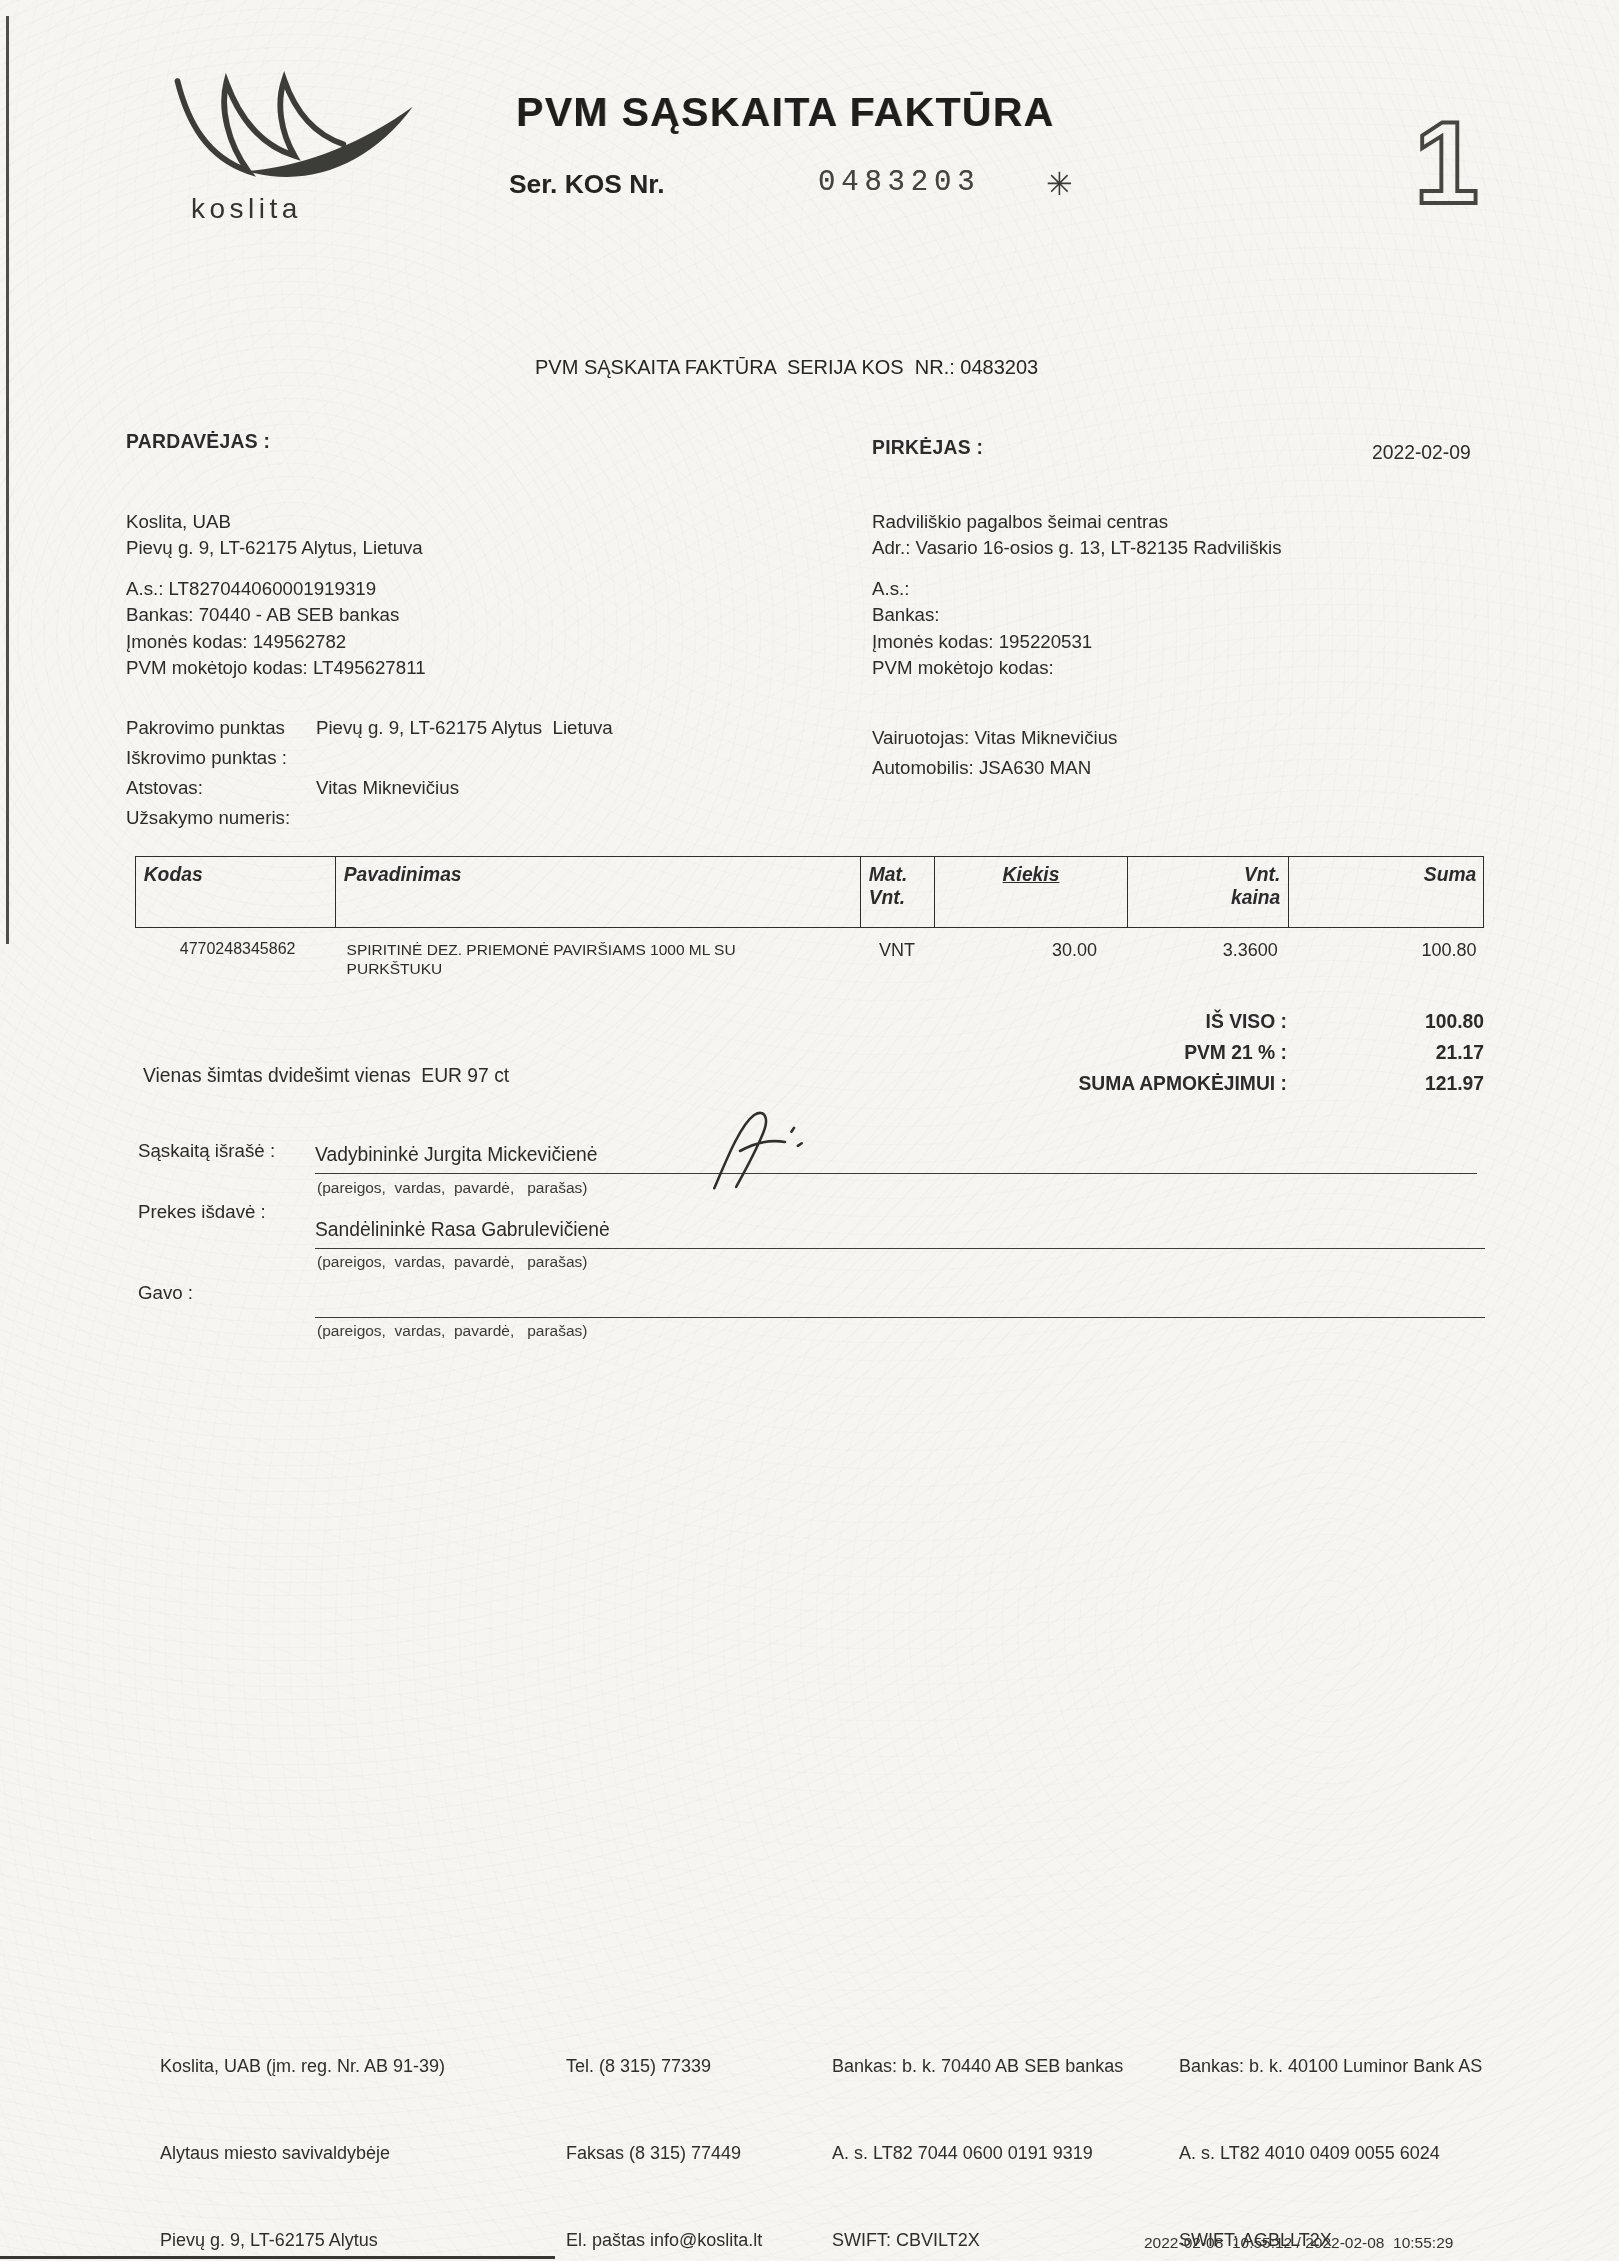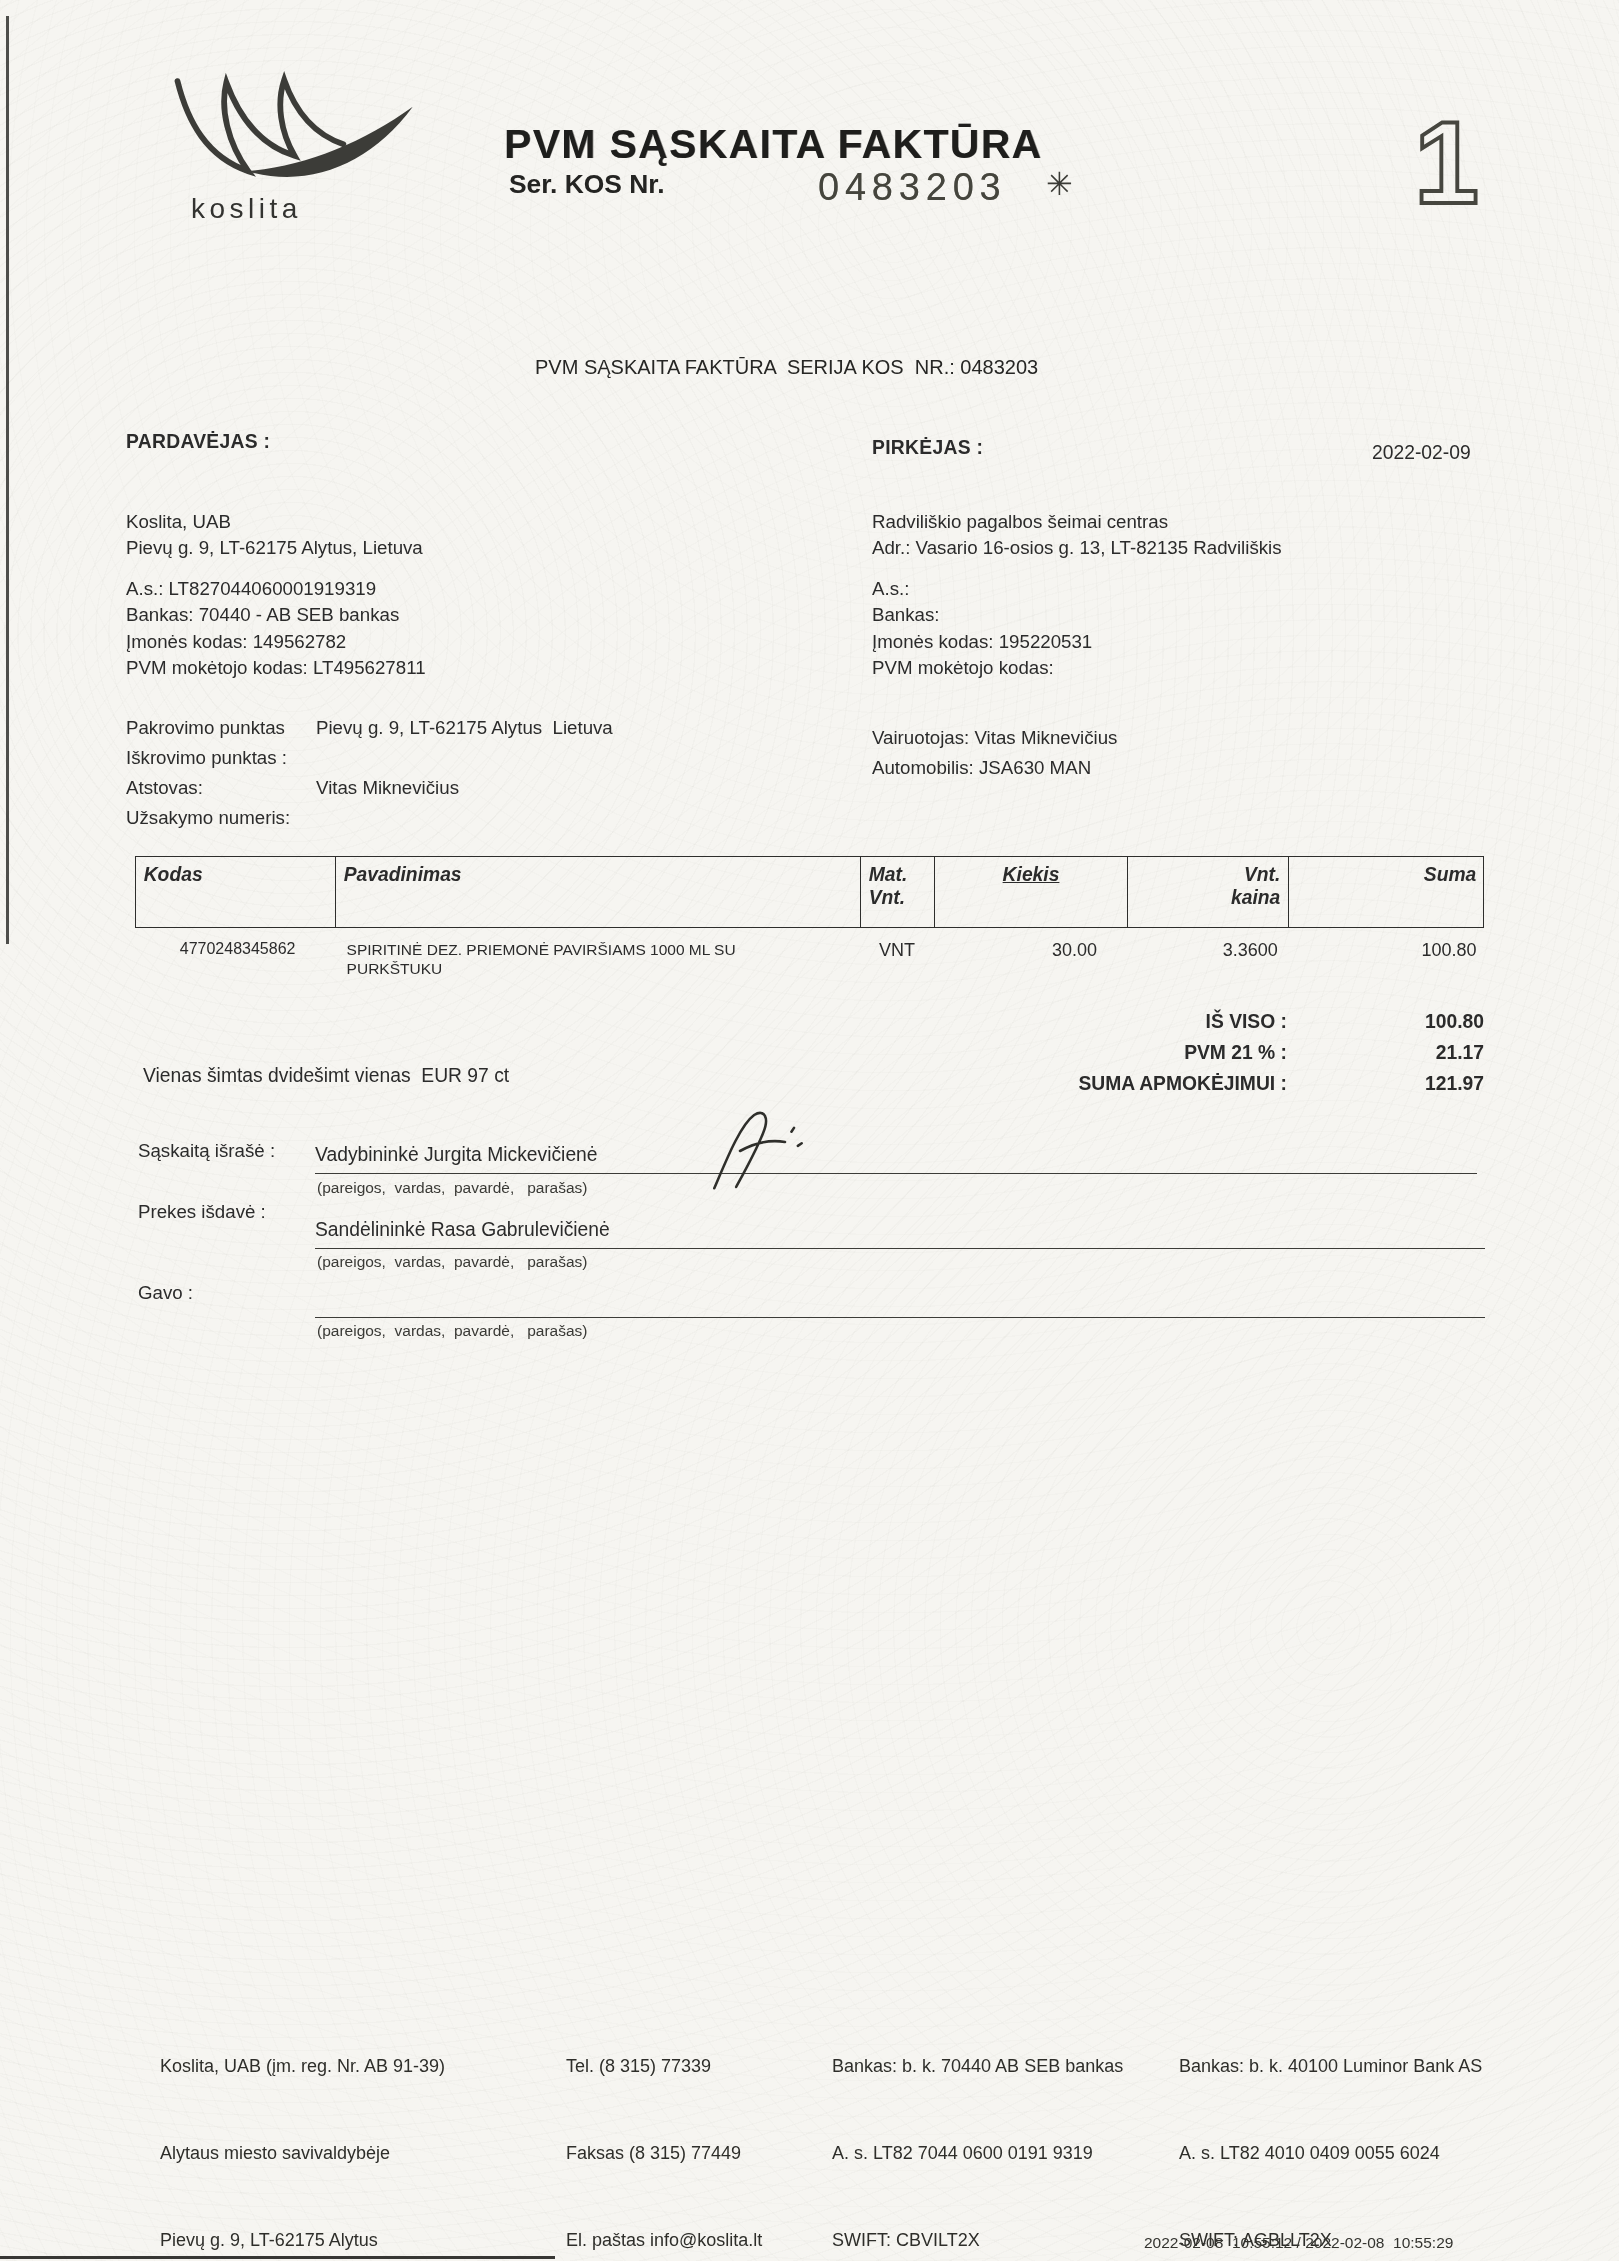--- a/index.html
+++ b/index.html
@@ -14,22 +14,22 @@
   }
   .abs { position:absolute; }
   .line { font-size:18.7px; line-height:26.4px; white-space:pre; }
   .section-label { font-size:19.3px; font-weight:bold; letter-spacing:0.3px; }
   .title {
     font-size:41px; font-weight:bold; letter-spacing:1.3px; color:#1e1e1c;
     text-shadow:0.6px 0 0 rgba(30,30,28,0.45);
   }
   .ser-label { font-size:26.4px; font-weight:bold; color:#242422; }
   .serial {
-    font-family:Liberation Sans, sans-serif;
-    font-size:38px; letter-spacing:5.8px; color:#45453d;
+    font-family:Liberation Mono, monospace;
+    font-size:29px; letter-spacing:5.8px; color:#45453d;
     text-shadow:0 0 0.6px rgba(70,70,60,0.6);
   }
   .asterisk { font-size:32px; color:#3a3a35; }
   .logo-text { font-size:28px; letter-spacing:4.5px; color:#333330; }
   .subtitle { font-size:20px; color:#262624; white-space:pre; }
   .date { font-size:19.3px; }
   .transport-row { display:flex; font-size:18.7px; line-height:30px; white-space:pre; }
   .transport-row .lbl { width:190px; flex:0 0 190px; }
   .items-table { left:135px; top:856px; width:1349px; }
   .items-header {
@@ -73,21 +73,21 @@
   <div class="abs artifact" style="left:0px; top:2256px; width:555px; height:3.2px; opacity:0.85;"></div>
 
   <div class="abs" style="left:150px; top:67px; width:271px; height:135px;">
     <svg width="271" height="135" viewBox="0 0 420 210">
       <path d="M42 22 C 58 86, 88 140, 152 162 C 120 118, 108 64, 118 24 C 138 78, 172 122, 224 138 C 202 100, 196 56, 208 20 C 224 66, 252 104, 300 120" fill="none" stroke="#3c3c38" stroke-width="9" stroke-linecap="round"></path>
       <path d="M150 162 C 238 156, 330 118, 408 62 C 342 152, 246 190, 150 162 Z" fill="#3c3c38"></path>
     </svg>
   </div>
   <div class="abs logo-text" style="left:191px; top:193px;text-align:right;">koslita</div>
 
-  <div class="abs title" style="left:504px; top:89px;margin-top:32px;">PVM SĄSKAITA FAKTŪRA</div>
+  <div class="abs title" style="left:516px; top:89px;">PVM SĄSKAITA FAKTŪRA</div>
   <div class="abs ser-label" style="left:509px; top:169px;">Ser. KOS Nr.</div>
   <div class="abs serial" style="left:818px; top:166px;">0483203</div>
   <div class="abs asterisk" style="left:1046px; top:165px;">✳</div>
 
   <div class="abs" style="left:1398px; top:95px; width:97px; height:129px;">
     <svg width="97" height="129" viewBox="0 0 150 200">
       <text x="75" y="168" text-anchor="middle" font-family="Liberation Sans, sans-serif" font-size="180" font-weight="bold" fill="none" stroke="#46463f" stroke-width="6">1</text>
     </svg>
   </div>
 

